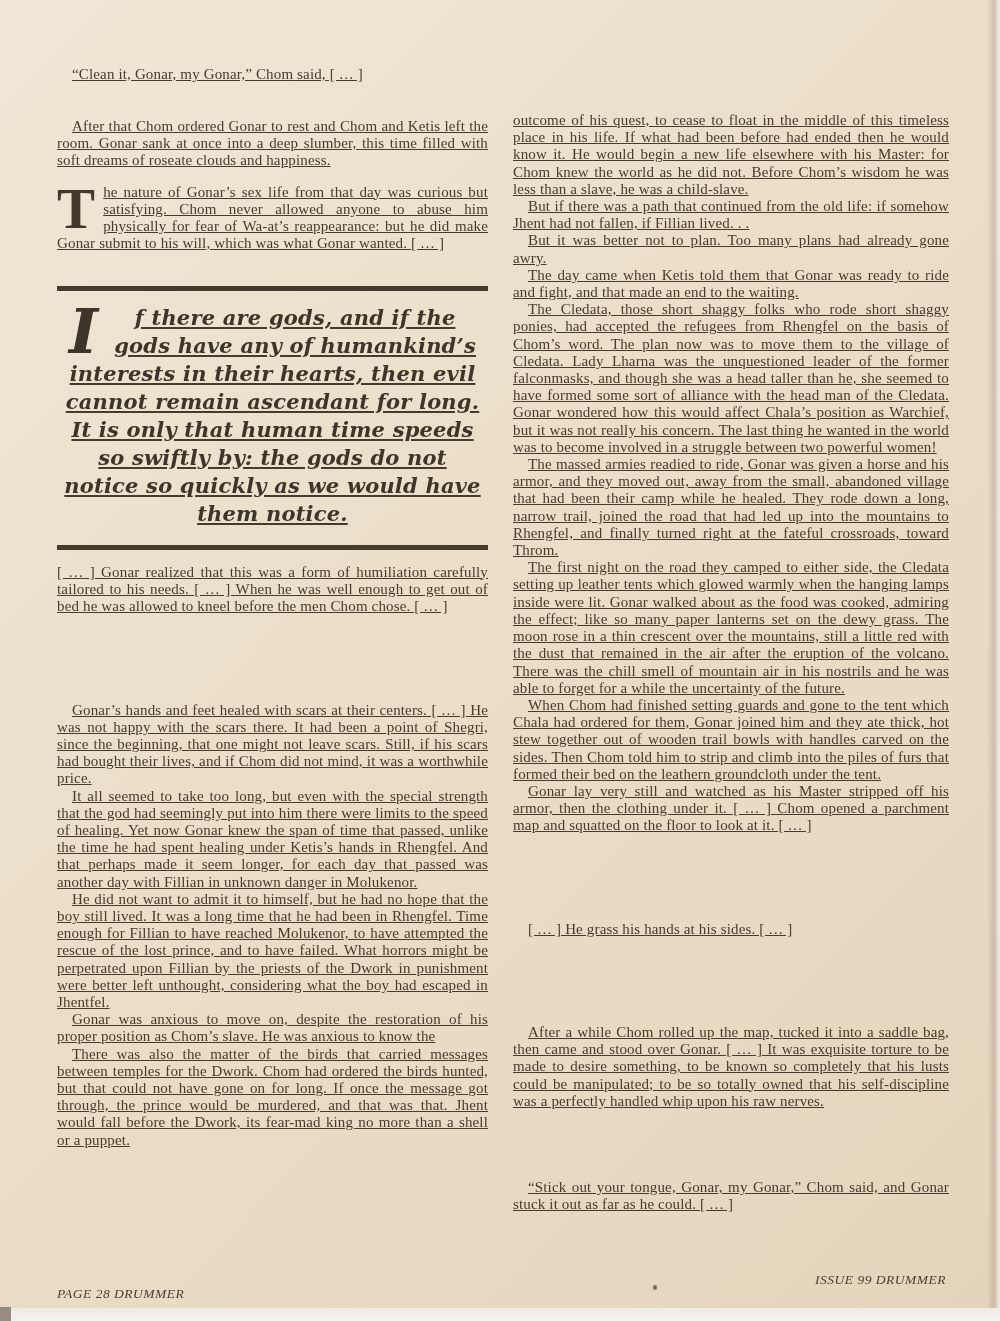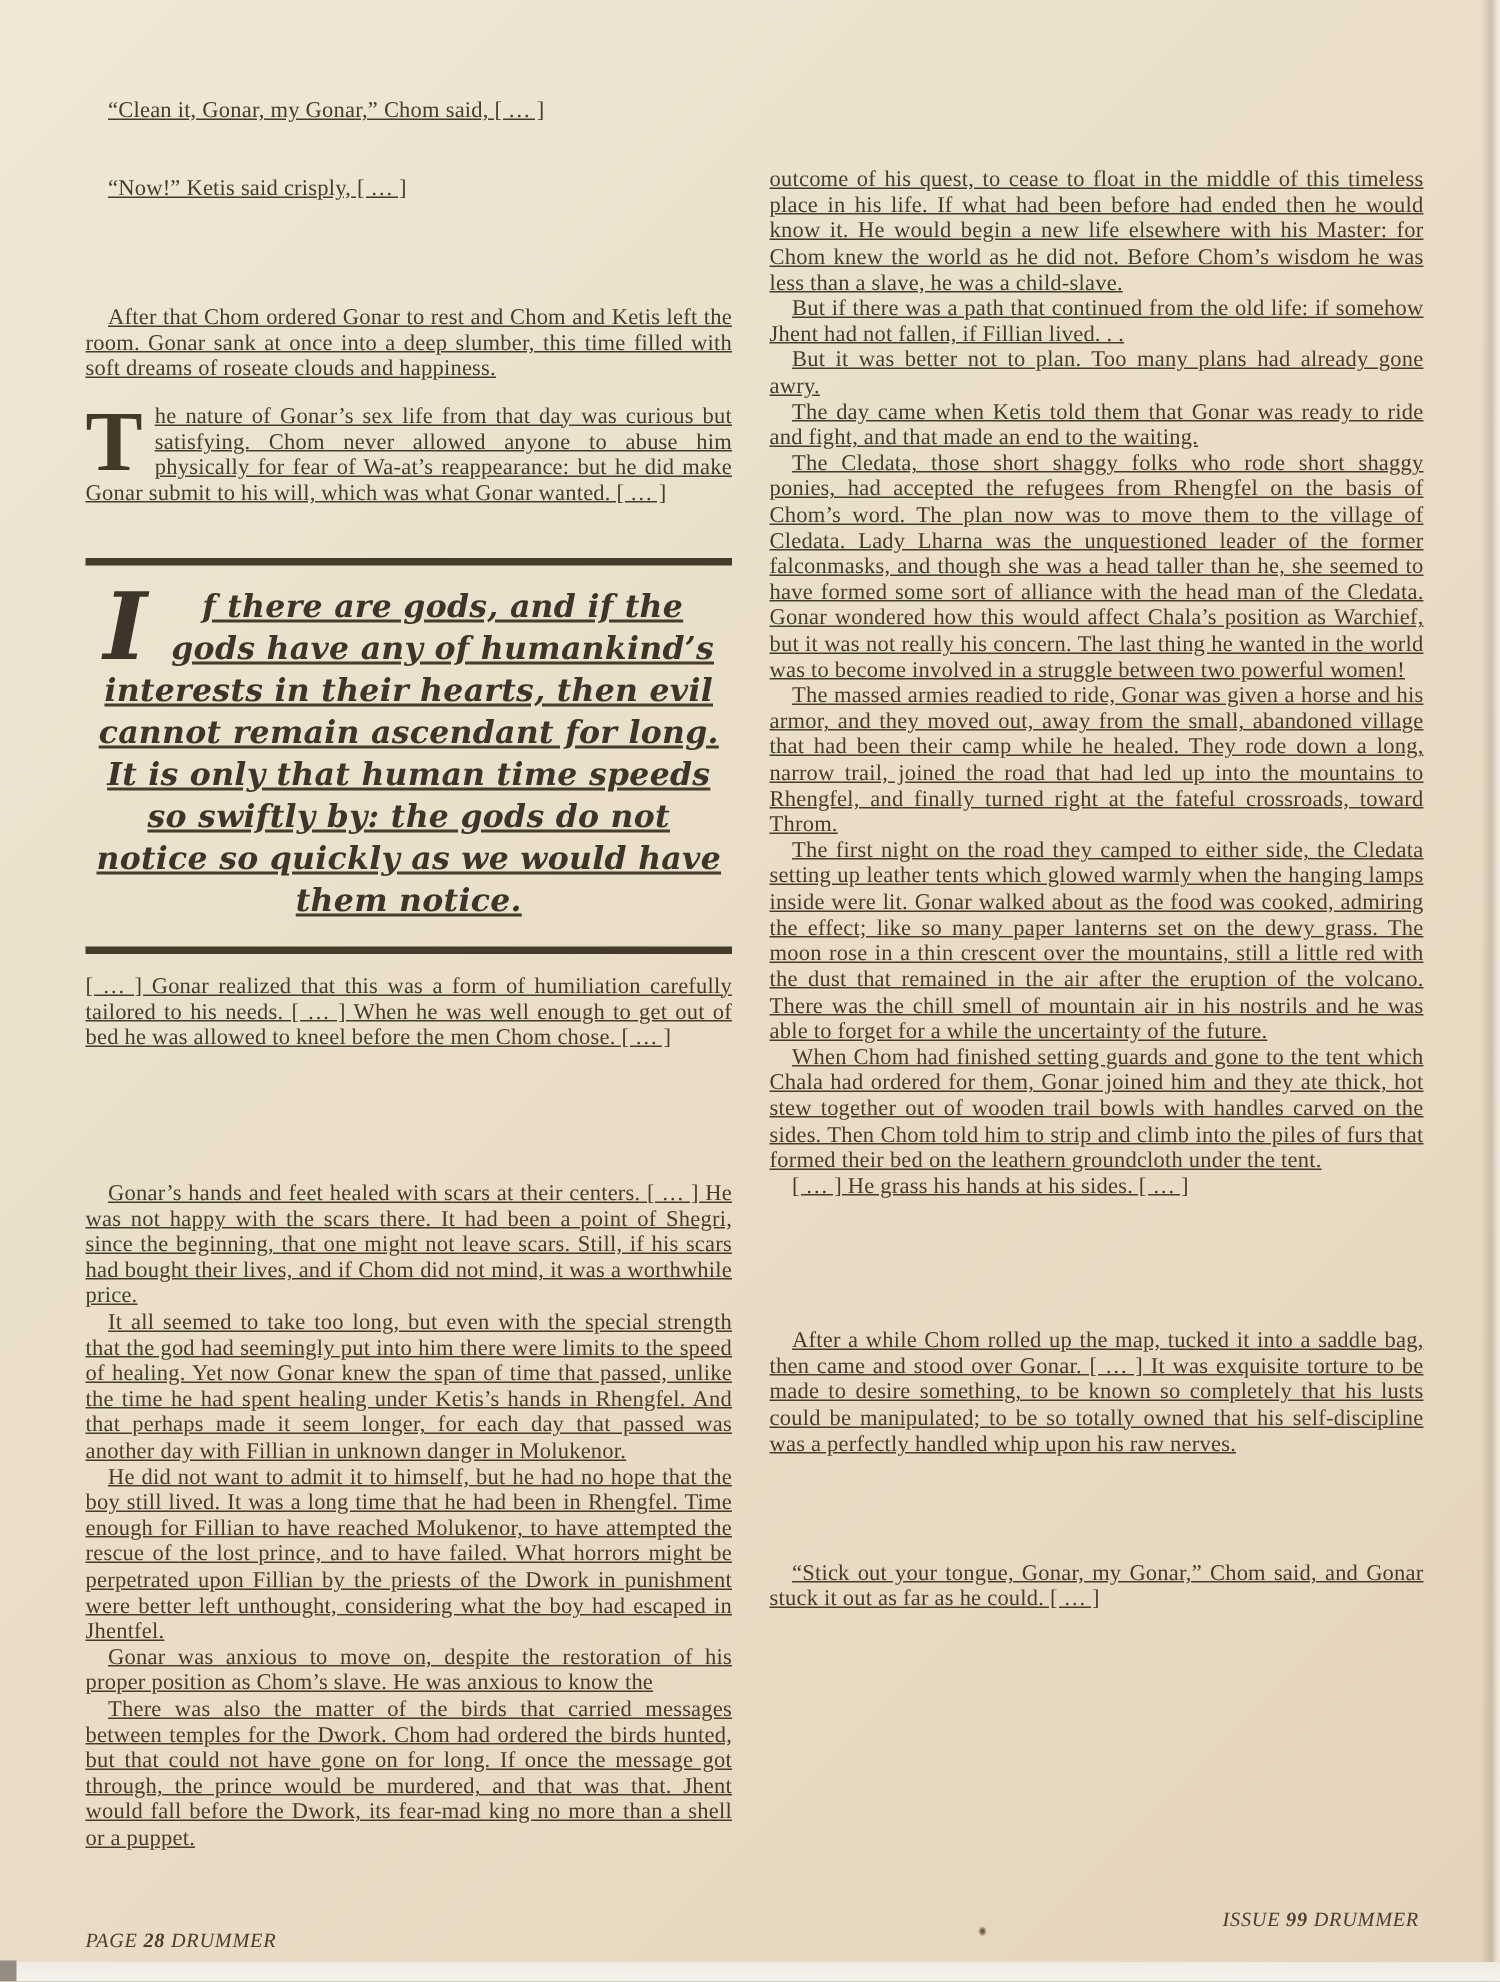--- a/index.html
+++ b/index.html
@@ -33,56 +33,56 @@
   .dropcap-i{
     float:left;font-size:62px;line-height:48px;margin:4px 6px 0 10px;
     font-style:italic;font-weight:bold;color:#3e352a;
   }
   .footer{
     position:absolute;font-style:italic;font-size:13.5px;color:#4a3f30;
     letter-spacing:.5px;white-space:nowrap;
   }
   .footer-left{left:57px;top:1286px;}
   .footer-right{right:54px;top:1272px;}
-  .footer b{font-weight:bold;}
+  .footer b{font-weight:normal;}
   .scan-bottom{position:absolute;left:0;right:0;bottom:0;height:13px;
     background:linear-gradient(#eeebe4,#f5f3ef);}
   .scan-corner{position:absolute;left:0;bottom:0;width:11px;height:14px;background:#958c82;}
   .scan-right{position:absolute;right:0;top:0;width:13px;height:100%;
     background:linear-gradient(90deg,rgba(0,0,0,0) 0,rgba(110,92,70,.22) 55%,rgba(238,234,226,.85) 90%);}
   .speck{position:absolute;left:652px;top:1284px;width:6px;height:7px;border-radius:50%;
     background:radial-gradient(#6d5c42 20%,rgba(109,92,66,0) 70%);}
 </style>
 </head>
 <body>
 
 <div class="page">
 
   <div class="col col-left">
       <p class="para indent" style="min-height: 52px;">“Clean it, Gonar, my Gonar,” Chom said, [ … ]</p>
-      <p class="para indent" style="min-height: 86px;">“Now!” Ketis said crisply, [ … ]</p>
       <p class="para indent">After that Chom ordered Gonar to rest and Chom and Ketis left the room. Gonar sank at once into a deep slumber, this time filled with soft dreams of roseate clouds and happiness.</p>
       <p class="para gap" style="min-height: 86px;"><span class="dropcap-t">T</span>he nature of Gonar’s sex life from that day was curious but satisfying. Chom never allowed anyone to abuse him physically for fear of Wa-at’s reappearance: but he did make Gonar submit to his will, which was what Gonar wanted. [ … ]</p>
       <blockquote class="pullquote"><span class="dropcap-i">I</span>f there are gods, and if the gods have any of humankind’s interests in their hearts, then evil cannot remain ascendant for long. It is only that human time speeds so swiftly by: the gods do not notice so quickly as we would have them notice.</blockquote>
       <p class="para" style="min-height: 138px;">[ … ] Gonar realized that this was a form of humiliation carefully tailored to his needs. [ … ] When he was well enough to get out of bed he was allowed to kneel before the men Chom chose. [ … ]</p>
       <p class="para indent" style="min-height: 86px;">Gonar’s hands and feet healed with scars at their centers. [ … ] He was not happy with the scars there. It had been a point of Shegri, since the beginning, that one might not leave scars. Still, if his scars had bought their lives, and if Chom did not mind, it was a worthwhile price.</p>
       <p class="para indent">It all seemed to take too long, but even with the special strength that the god had seemingly put into him there were limits to the speed of healing. Yet now Gonar knew the span of time that passed, unlike the time he had spent healing under Ketis’s hands in Rhengfel. And that perhaps made it seem longer, for each day that passed was another day with Fillian in unknown danger in Molukenor.</p>
       <p class="para indent">He did not want to admit it to himself, but he had no hope that the boy still lived. It was a long time that he had been in Rhengfel. Time enough for Fillian to have reached Molukenor, to have attempted the rescue of the lost prince, and to have failed. What horrors might be perpetrated upon Fillian by the priests of the Dwork in punishment were better left unthought, considering what the boy had escaped in Jhentfel.</p>
       <p class="para indent">Gonar was anxious to move on, despite the restoration of his proper position as Chom’s slave. He was anxious to know the</p>
       <p class="para indent">There was also the matter of the birds that carried messages between temples for the Dwork. Chom had ordered the birds hunted, but that could not have gone on for long. If once the message got through, the prince would be murdered, and that was that. Jhent would fall before the Dwork, its fear-mad king no more than a shell or a puppet.</p>
     </div>
   <div class="col col-right">
       <p class="para">outcome of his quest, to cease to float in the middle of this timeless place in his life. If what had been before had ended then he would know it. He would begin a new life elsewhere with his Master: for Chom knew the world as he did not. Before Chom’s wisdom he was less than a slave, he was a child-slave.</p>
       <p class="para indent">But if there was a path that continued from the old life: if somehow Jhent had not fallen, if Fillian lived. . .</p>
       <p class="para indent">But it was better not to plan. Too many plans had already gone awry.</p>
       <p class="para indent">The day came when Ketis told them that Gonar was ready to ride and fight, and that made an end to the waiting.</p>
       <p class="para indent">The Cledata, those short shaggy folks who rode short shaggy ponies, had accepted the refugees from Rhengfel on the basis of Chom’s word. The plan now was to move them to the village of Cledata. Lady Lharna was the unquestioned leader of the former falconmasks, and though she was a head taller than he, she seemed to have formed some sort of alliance with the head man of the Cledata. Gonar wondered how this would affect Chala’s position as Warchief, but it was not really his concern. The last thing he wanted in the world was to become involved in a struggle between two powerful women!</p>
       <p class="para indent">The massed armies readied to ride, Gonar was given a horse and his armor, and they moved out, away from the small, abandoned village that had been their camp while he healed. They rode down a long, narrow trail, joined the road that had led up into the mountains to Rhengfel, and finally turned right at the fateful crossroads, toward Throm.</p>
       <p class="para indent">The first night on the road they camped to either side, the Cledata setting up leather tents which glowed warmly when the hanging lamps inside were lit. Gonar walked about as the food was cooked, admiring the effect; like so many paper lanterns set on the dewy grass. The moon rose in a thin crescent over the mountains, still a little red with the dust that remained in the air after the eruption of the volcano. There was the chill smell of mountain air in his nostrils and he was able to forget for a while the uncertainty of the future.</p>
       <p class="para indent">When Chom had finished setting guards and gone to the tent which Chala had ordered for them, Gonar joined him and they ate thick, hot stew together out of wooden trail bowls with handles carved on the sides. Then Chom told him to strip and climb into the piles of furs that formed their bed on the leathern groundcloth under the tent.</p>
+      <p class="para indent" style="min-height: 138px;">Gonar lay very still and watched as his Master stripped off his armor, then the clothing under it. [ … ] Chom opened a parchment map and squatted on the floor to look at it. [ … ]</p>
       <p class="para indent" style="min-height: 103px;">[ … ] He grass his hands at his sides. [ … ]</p>
       <p class="para indent" style="min-height: 155px;">After a while Chom rolled up the map, tucked it into a saddle bag, then came and stood over Gonar. [ … ] It was exquisite torture to be made to desire something, to be known so completely that his lusts could be manipulated; to be so totally owned that his self-discipline was a perfectly handled whip upon his raw nerves.</p>
       <p class="para indent" style="min-height: 52px;">“Stick out your tongue, Gonar, my Gonar,” Chom said, and Gonar stuck it out as far as he could. [ … ]</p>
     </div>
 
   <div class="footer footer-left">
     <span>PAGE </span><b>28</b><span> DRUMMER</span>
   </div>
   <div class="footer footer-right">
     <span>ISSUE </span><b>99</b><span> DRUMMER</span>

